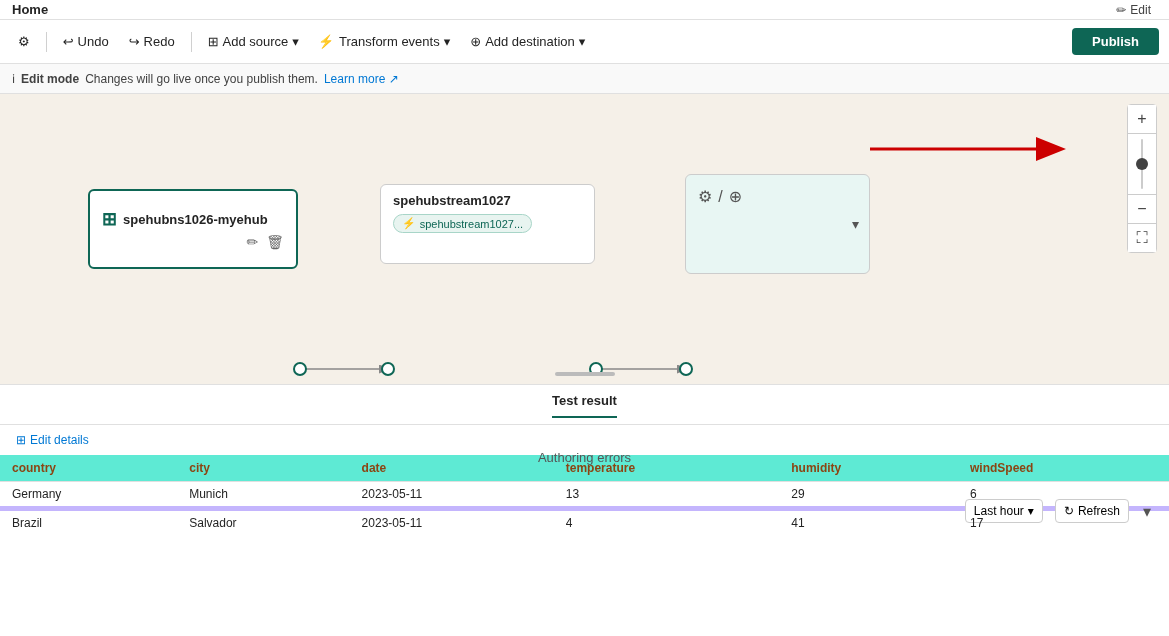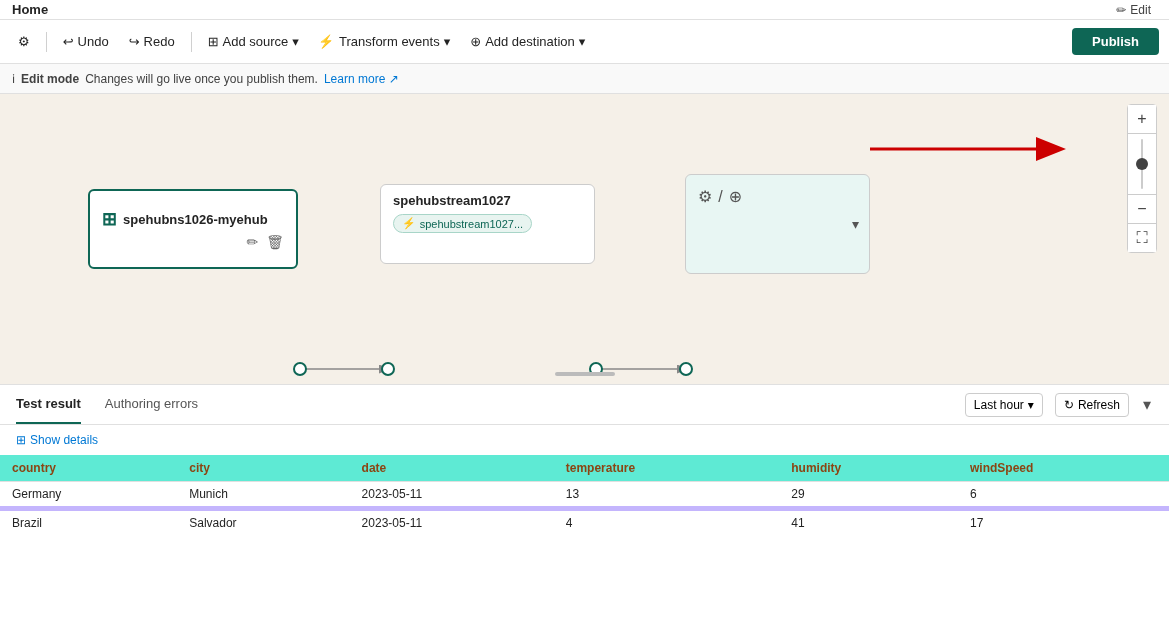--- a/index.html
+++ b/index.html
@@ -93,21 +93,21 @@
 
     
     .canvas-svg { position: absolute; left: 0; top: 0; width: 100%; height: 100%; pointer-events: none; }
 
     
     .bottom-panel { border-top: 1px solid #e0e0e0; background: #fff; }
 
     
     .tabs-bar {
       display: flex; align-items: center; padding: 0 16px;
-      border-bottom: 1px solid #e0e0e0; height: 40px; gap: 24px;
+      border-bottom: 1px solid #e0e0e0; height: 40px; gap: 24px; flex-direction: column;
     }
     .tab {
       font-size: 13px; color: #555; padding: 8px 0; cursor: pointer; border-bottom: 2px solid transparent; height: 100%; display: flex; align-items: center;
     }
     .tab.active { color: #242424; font-weight: 600; border-bottom: 2px solid #0e6655; }
     .tab-actions { margin-left: auto; display: flex; align-items: center; gap: 12px; }
     .last-hour-select {
       display: flex; align-items: center; gap: 4px;
       border: 1px solid #ccc; border-radius: 4px; padding: 4px 8px; font-size: 12px; cursor: pointer; background: #fff;
     }
@@ -287,21 +287,21 @@
         <span>↻</span>
         <span>Refresh</span>
       </div>
       <button class="expand-btn">▾</button>
     </div>
   </div>
 
   <div class="data-info-bar">
     <button class="show-details-btn">
       <span>⊞</span>
-      <span>Show details</span>
+      <span>Edit details</span>
     </button>
   </div>
 
   <table class="data-table">
     <thead>
       <tr>
       <th>country</th>
           <th>city</th>
           <th>date</th>
           <th>temperature</th>

